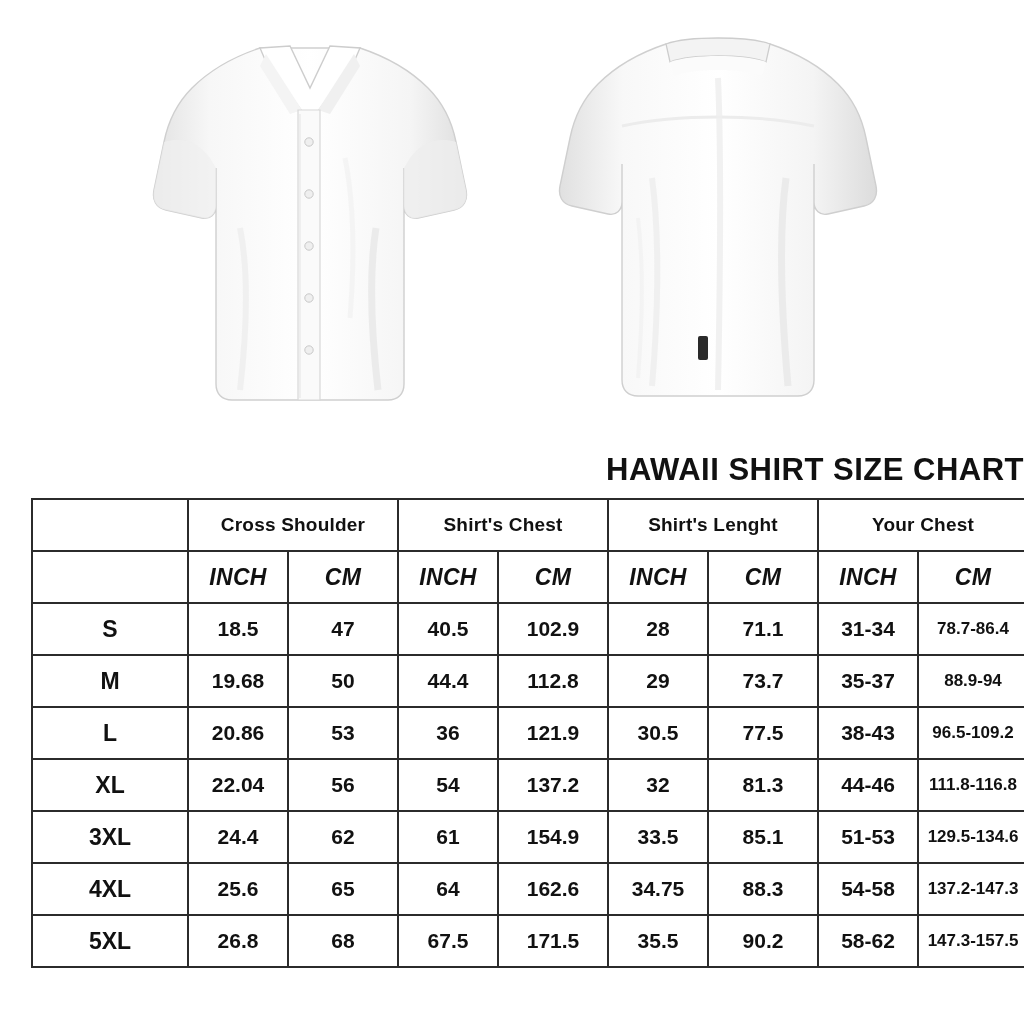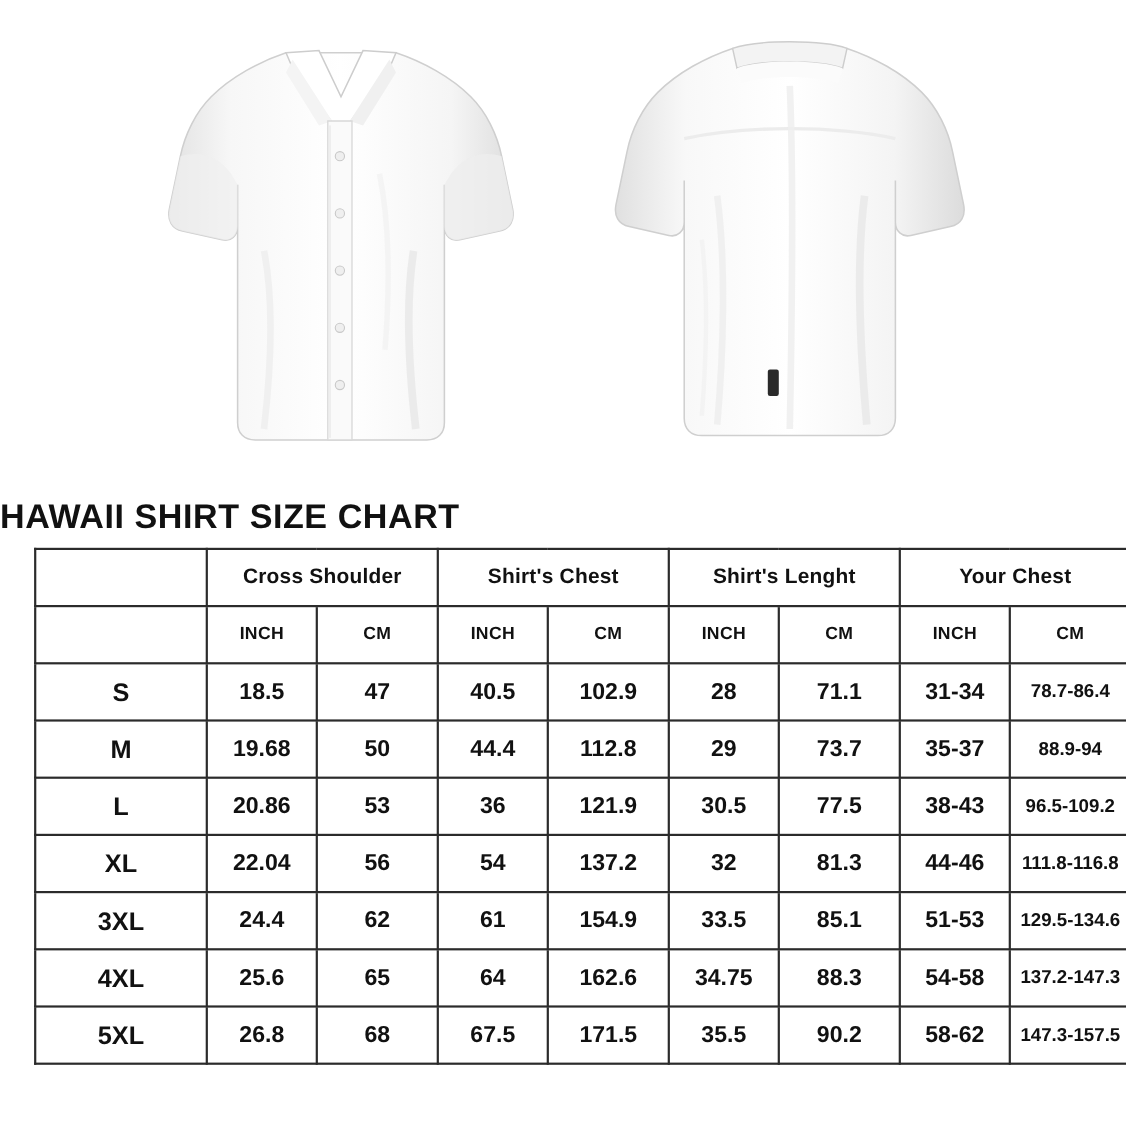--- a/index.html
+++ b/index.html
@@ -33,21 +33,21 @@
     top: 18px;
     width: 340px;
     height: 412px;
   }
   .shirt.front { left: 140px; }
   .shirt.back  { left: 548px; }
   .shirt svg { width: 100%; height: 100%; display: block; }
 
   
   .chart-title {
-    text-align: left;
+    text-align: right;
     font-size: 31px;
     font-weight: bold;
     letter-spacing: 0.5px;
     color: #111111;
     margin: 0;
     padding: 4px 0 10px 0;
     font-family: "Liberation Sans", sans-serif;
   }
 
   
@@ -70,22 +70,23 @@
     font-weight: bold;
     background: #ffffff;
     padding: 0;
     height: 50px;
   }
   .grp-head {
     font-size: 19px;
     letter-spacing: 0.2px;
   }
   .unit-head {
-    font-size: 16px;
+    font-size: 23px;
     letter-spacing: 0.3px;
+    font-style: italic;
   }
   .hl {
     background: #f2ec13;
   }
   .size-cell {
     font-size: 23px;
   }
   td.val {
     font-size: 21px;
   }

